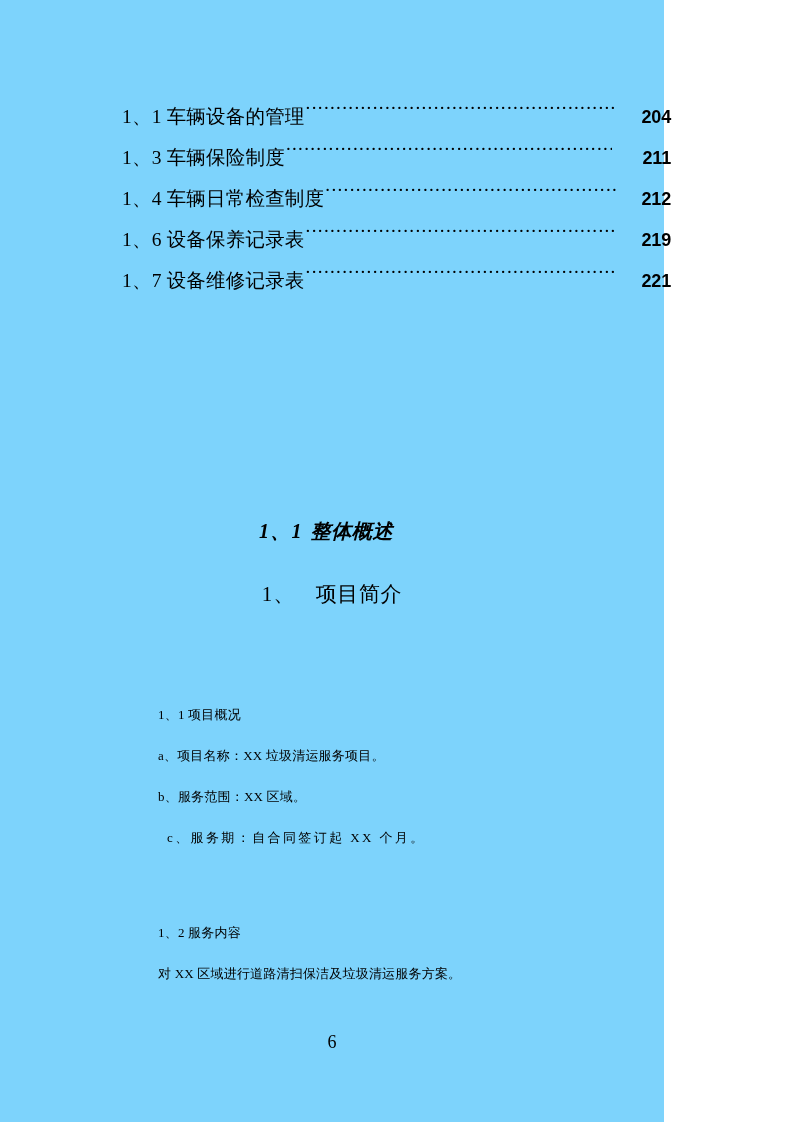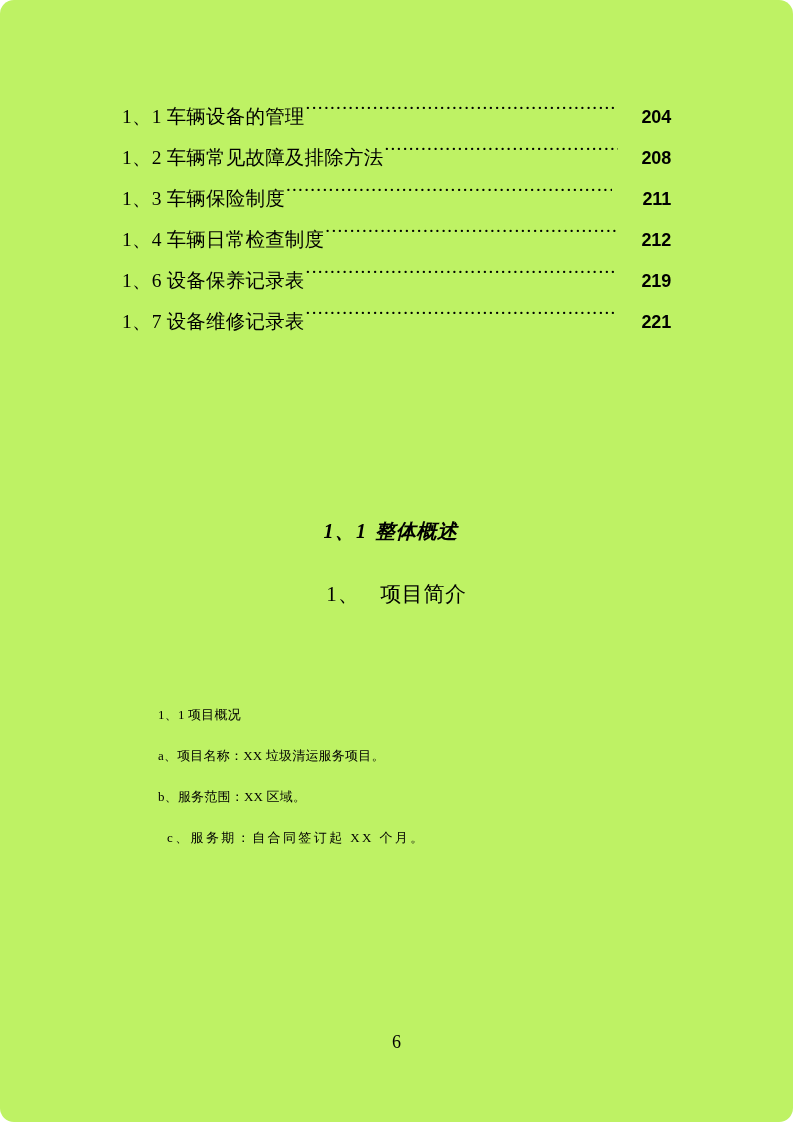--- a/index.html
+++ b/index.html
@@ -14,24 +14,23 @@
     position: relative;
     overflow: hidden;
     font-family: "Liberation Serif", "DejaVu Serif", serif;
     color: #000000;
     -webkit-font-smoothing: antialiased;
   }
 
   .page {
     position: absolute;
     inset: 0;
-    width: 793px;
+    width: 664px;
     height: 1122px;
-    background: #bef264;
-    border-radius: 14px;
+    background: #7dd3fc;
   }
 
   
   .toc {
     position: absolute;
     left: 122px;
     top: 96px;
     width: 549px;
   }
   .toc-entry {
@@ -148,25 +147,20 @@
 <div class="page">
 
   <div class="toc">
 
     <div class="toc-entry">
       <span class="toc-title">1、1 车辆设备的管理</span>
       <span class="toc-leader"></span>
       <span class="toc-page">204</span>
     </div>
 
-    <div class="toc-entry">
-      <span class="toc-title">1、2 车辆常见故障及排除方法</span>
-      <span class="toc-leader"></span>
-      <span class="toc-page">208</span>
-    </div>
 
     <div class="toc-entry">
       <span class="toc-title">1、3 车辆保险制度</span>
       <span class="toc-leader gap"></span>
       <span class="toc-page">211</span>
     </div>
 
     <div class="toc-entry">
       <span class="toc-title">1、4 车辆日常检查制度</span>
       <span class="toc-leader"></span>
@@ -196,16 +190,20 @@
     <span class="num">1、</span><span class="sp"></span><span>项目简介</span>
   </div>
 
   <div class="body-block">
     <div class="para">1、1 项目概况</div>
     <div class="para">a、项目名称：XX 垃圾清运服务项目。</div>
     <div class="para">b、服务范围：XX 区域。</div>
     <div class="para indent-c">c、服务期：自合同签订起 XX 个月。</div>
   </div>
 
+  <div class="body-block-2">
+    <div class="para">1、2 服务内容</div>
+    <div class="para">对 XX 区域进行道路清扫保洁及垃圾清运服务方案。</div>
+  </div>
 
   <div class="page-number">6</div>
 
 </div>
 
 </body></html>

